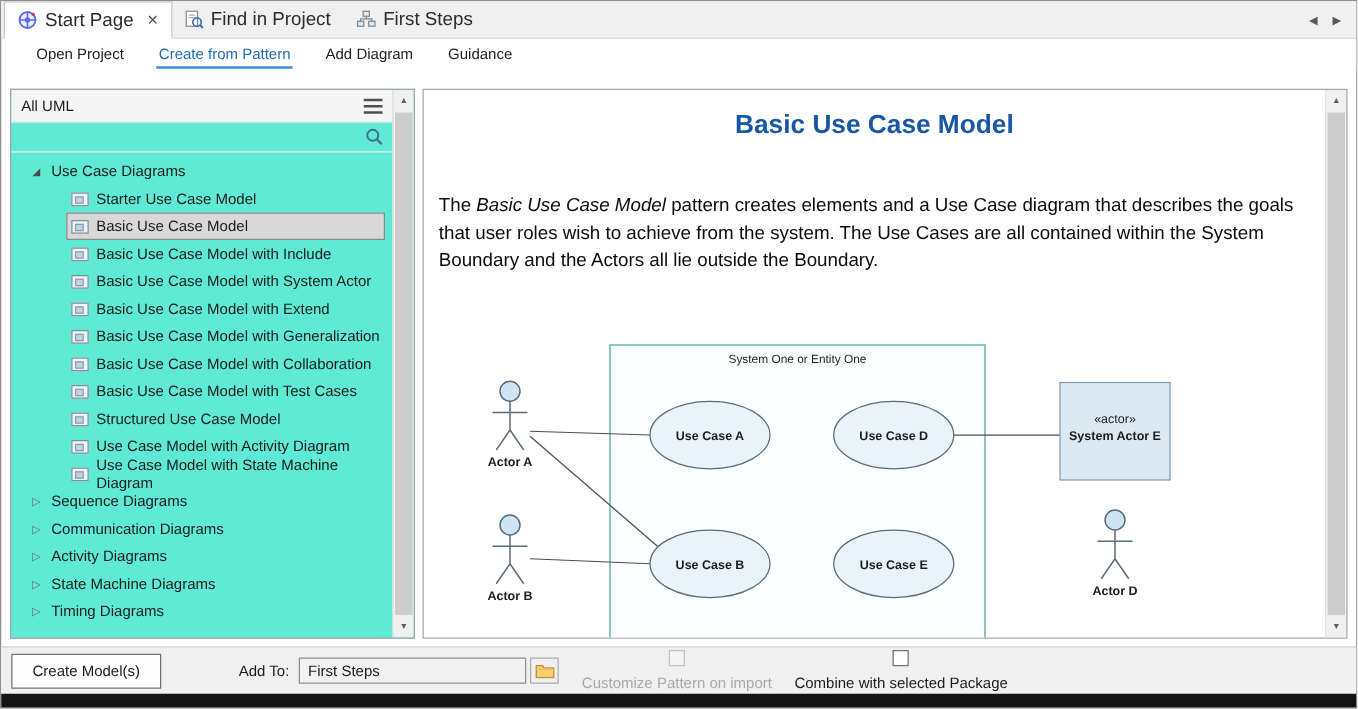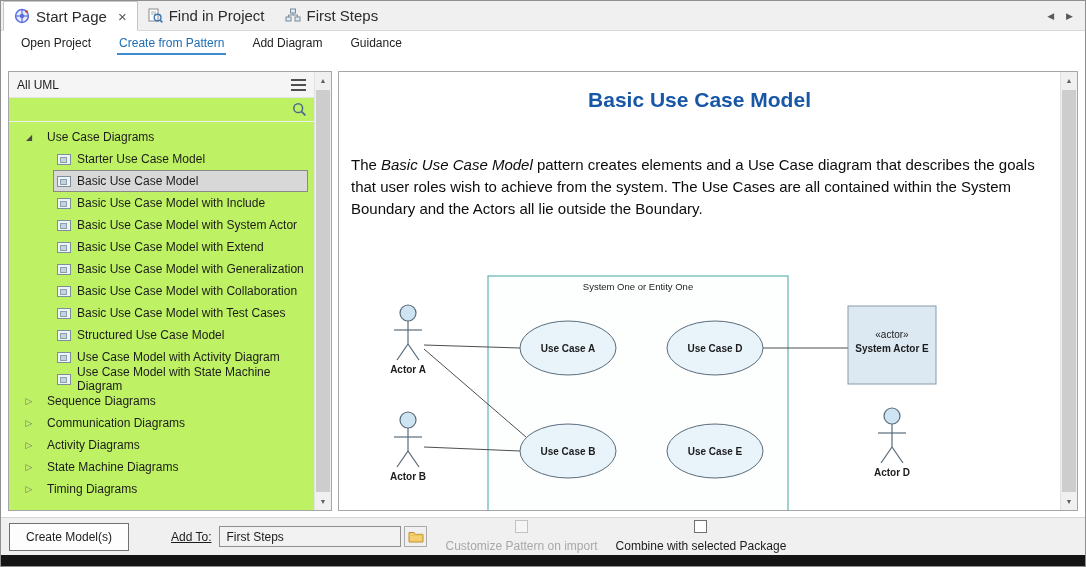--- a/index.html
+++ b/index.html
@@ -10,40 +10,40 @@
   
   .tabbar { position: absolute; left: 0; top: 0; right: 0; height: 30px; background: #f0f0f0;
             border-bottom: 1px solid #d9d9d9; display: flex; align-items: stretch; padding-left: 2px; }
   .tab { display: flex; align-items: center; gap: 6px; padding: 0 10px; font-size: 15px; color: #2b2b2b; }
   .tab.active { background: #fff; border: 1px solid #c6c6c6; border-bottom: 1px solid #fff; margin-bottom: -1px; }
   .tab-close { margin-left: 5px; font-size: 15px; color: #555; line-height: 1; }
   .tab-nav { margin-left: auto; display: flex; align-items: center; gap: 12px; padding-right: 12px;
              color: #5a5a5a; font-size: 9px; }
 
   
-  .ribbon { position: absolute; left: 8px; top: 31px; right: 0; height: 23px; background: #fff;
+  .ribbon { position: absolute; left: 16px; top: 31px; right: 0; height: 23px; background: #fff;
             display: flex; align-items: stretch; gap: 24px; padding-left: 10px; font-size: 12px; color: #222; }
   .ribbon-item { display: flex; align-items: center; border-bottom: 2px solid transparent; padding: 0 2px; }
   .ribbon-item.active { color: #1e6cb5; border-bottom-color: #3d8bd0; }
 
   
   .left-panel { position: absolute; left: 7px; top: 70px; width: 324px; bottom: 55px;
-                border: 1px solid #a6a6a6; background: #bef264; overflow: hidden; }
+                border: 1px solid #a6a6a6; background: #5eead4; overflow: hidden; }
   .lp-content { position: absolute; left: 0; top: 0; bottom: 0; right: 17px; overflow: hidden; }
   .lp-header { height: 26px; display: flex; align-items: center; padding: 0 8px;
                background: #f5f5f5; border-bottom: 1px solid #e3e3e3; font-size: 12px; color: #1c1c1c; }
   .menu-icon { margin-left: auto; display: flex; flex-direction: column; gap: 3px; cursor: pointer; }
   .menu-icon i { display: block; width: 15px; height: 2px; background: #4f4f4f; }
   .lp-search { height: 24px; display: flex; align-items: center; justify-content: flex-end;
                padding-right: 7px; border-bottom: 1px solid #f0f0f0; }
   .tree { padding-top: 4px; font-size: 12px; color: #1c1c1c; }
   .tree-group { display: flex; align-items: center; height: 22px; padding-left: 12px; }
   .tw { width: 16px; display: inline-block; text-align: center; font-size: 8px; color: #4a4a4a; }
   .tw.col { color: #6e6e6e; font-size: 9px; }
-  .tg-label { margin-left: 10px; }
+  .tg-label { margin-left: 4px; }
   .tree-item { display: flex; align-items: center; height: 22px; margin: 0 6px 0 44px;
                padding-left: 3px; gap: 6px; border: 1px solid transparent; }
   .tree-item.selected { background: #d8d8d8; border: 1px solid #8a8a8a; }
   .doc-icon { width: 14px; height: 11px; border: 1px solid #7d8f9c; background: #eef4f8; position: relative; flex: 0 0 auto; }
   .doc-icon::before { content: ""; position: absolute; left: 2px; top: 2px; width: 5px; height: 4px;
                       background: #c3d4de; border: 1px solid #8aa0ad; }
 
   
   .scrollbar { position: absolute; top: 0; right: 0; bottom: 0; width: 17px; background: #f0f0f0;
                border-left: 1px solid #e2e2e2; }
@@ -69,21 +69,21 @@
   .diagram .boundary { fill: #fdffff; stroke: #62b5ae; stroke-width: 1.2; }
   .diagram .actor-box { fill: #dce9f3; stroke: #8699a9; stroke-width: 1; }
   .diagram .stick { stroke: #5a6b7a; stroke-width: 1.2; }
   .diagram .head { fill: #cfe4f2; stroke: #5a6b7a; stroke-width: 1.2; }
 
   
   .footer { position: absolute; left: 0; right: 0; bottom: 11px; height: 38px; background: #f0f0f0;
             border-top: 1px solid #d5d5d5; display: flex; align-items: center; font-size: 12px; color: #1c1c1c; }
   .btn { margin-left: 8px; width: 120px; height: 28px; background: #fdfdfd; border: 1px solid #707070;
          font-size: 12px; font-family: "Liberation Sans", sans-serif; color: #1c1c1c; }
-  .addto-label { margin-left: 42px; text-decoration: underline; }
+  .addto-label { margin-left: 62px; }
   .addto-input { margin-left: 8px; width: 182px; height: 21px; background: #f2f2f2; border: 1px solid #8f8f8f;
                  padding: 0 6px; font-size: 12px; font-family: "Liberation Sans", sans-serif; color: #1c1c1c; }
   .folder-btn { margin-left: 3px; width: 23px; height: 21px; background: #f0f0f0; border: 1px solid #ababab;
                 display: flex; align-items: center; justify-content: center; }
   .chk { display: flex; align-items: center; gap: 6px; margin-left: 18px; flex-direction: column; }
   .chk .box { width: 13px; height: 13px; border: 1px solid #707070; background: #fff; flex: 0 0 auto; }
   .chk.disabled { color: #a8a8a8; }
   .chk.disabled .box { border-color: #c2c2c2; background: #f5f5f5; }
 
   .bottom-strip { position: absolute; left: 0; right: 0; bottom: 0; height: 11px; background: #141414; }

